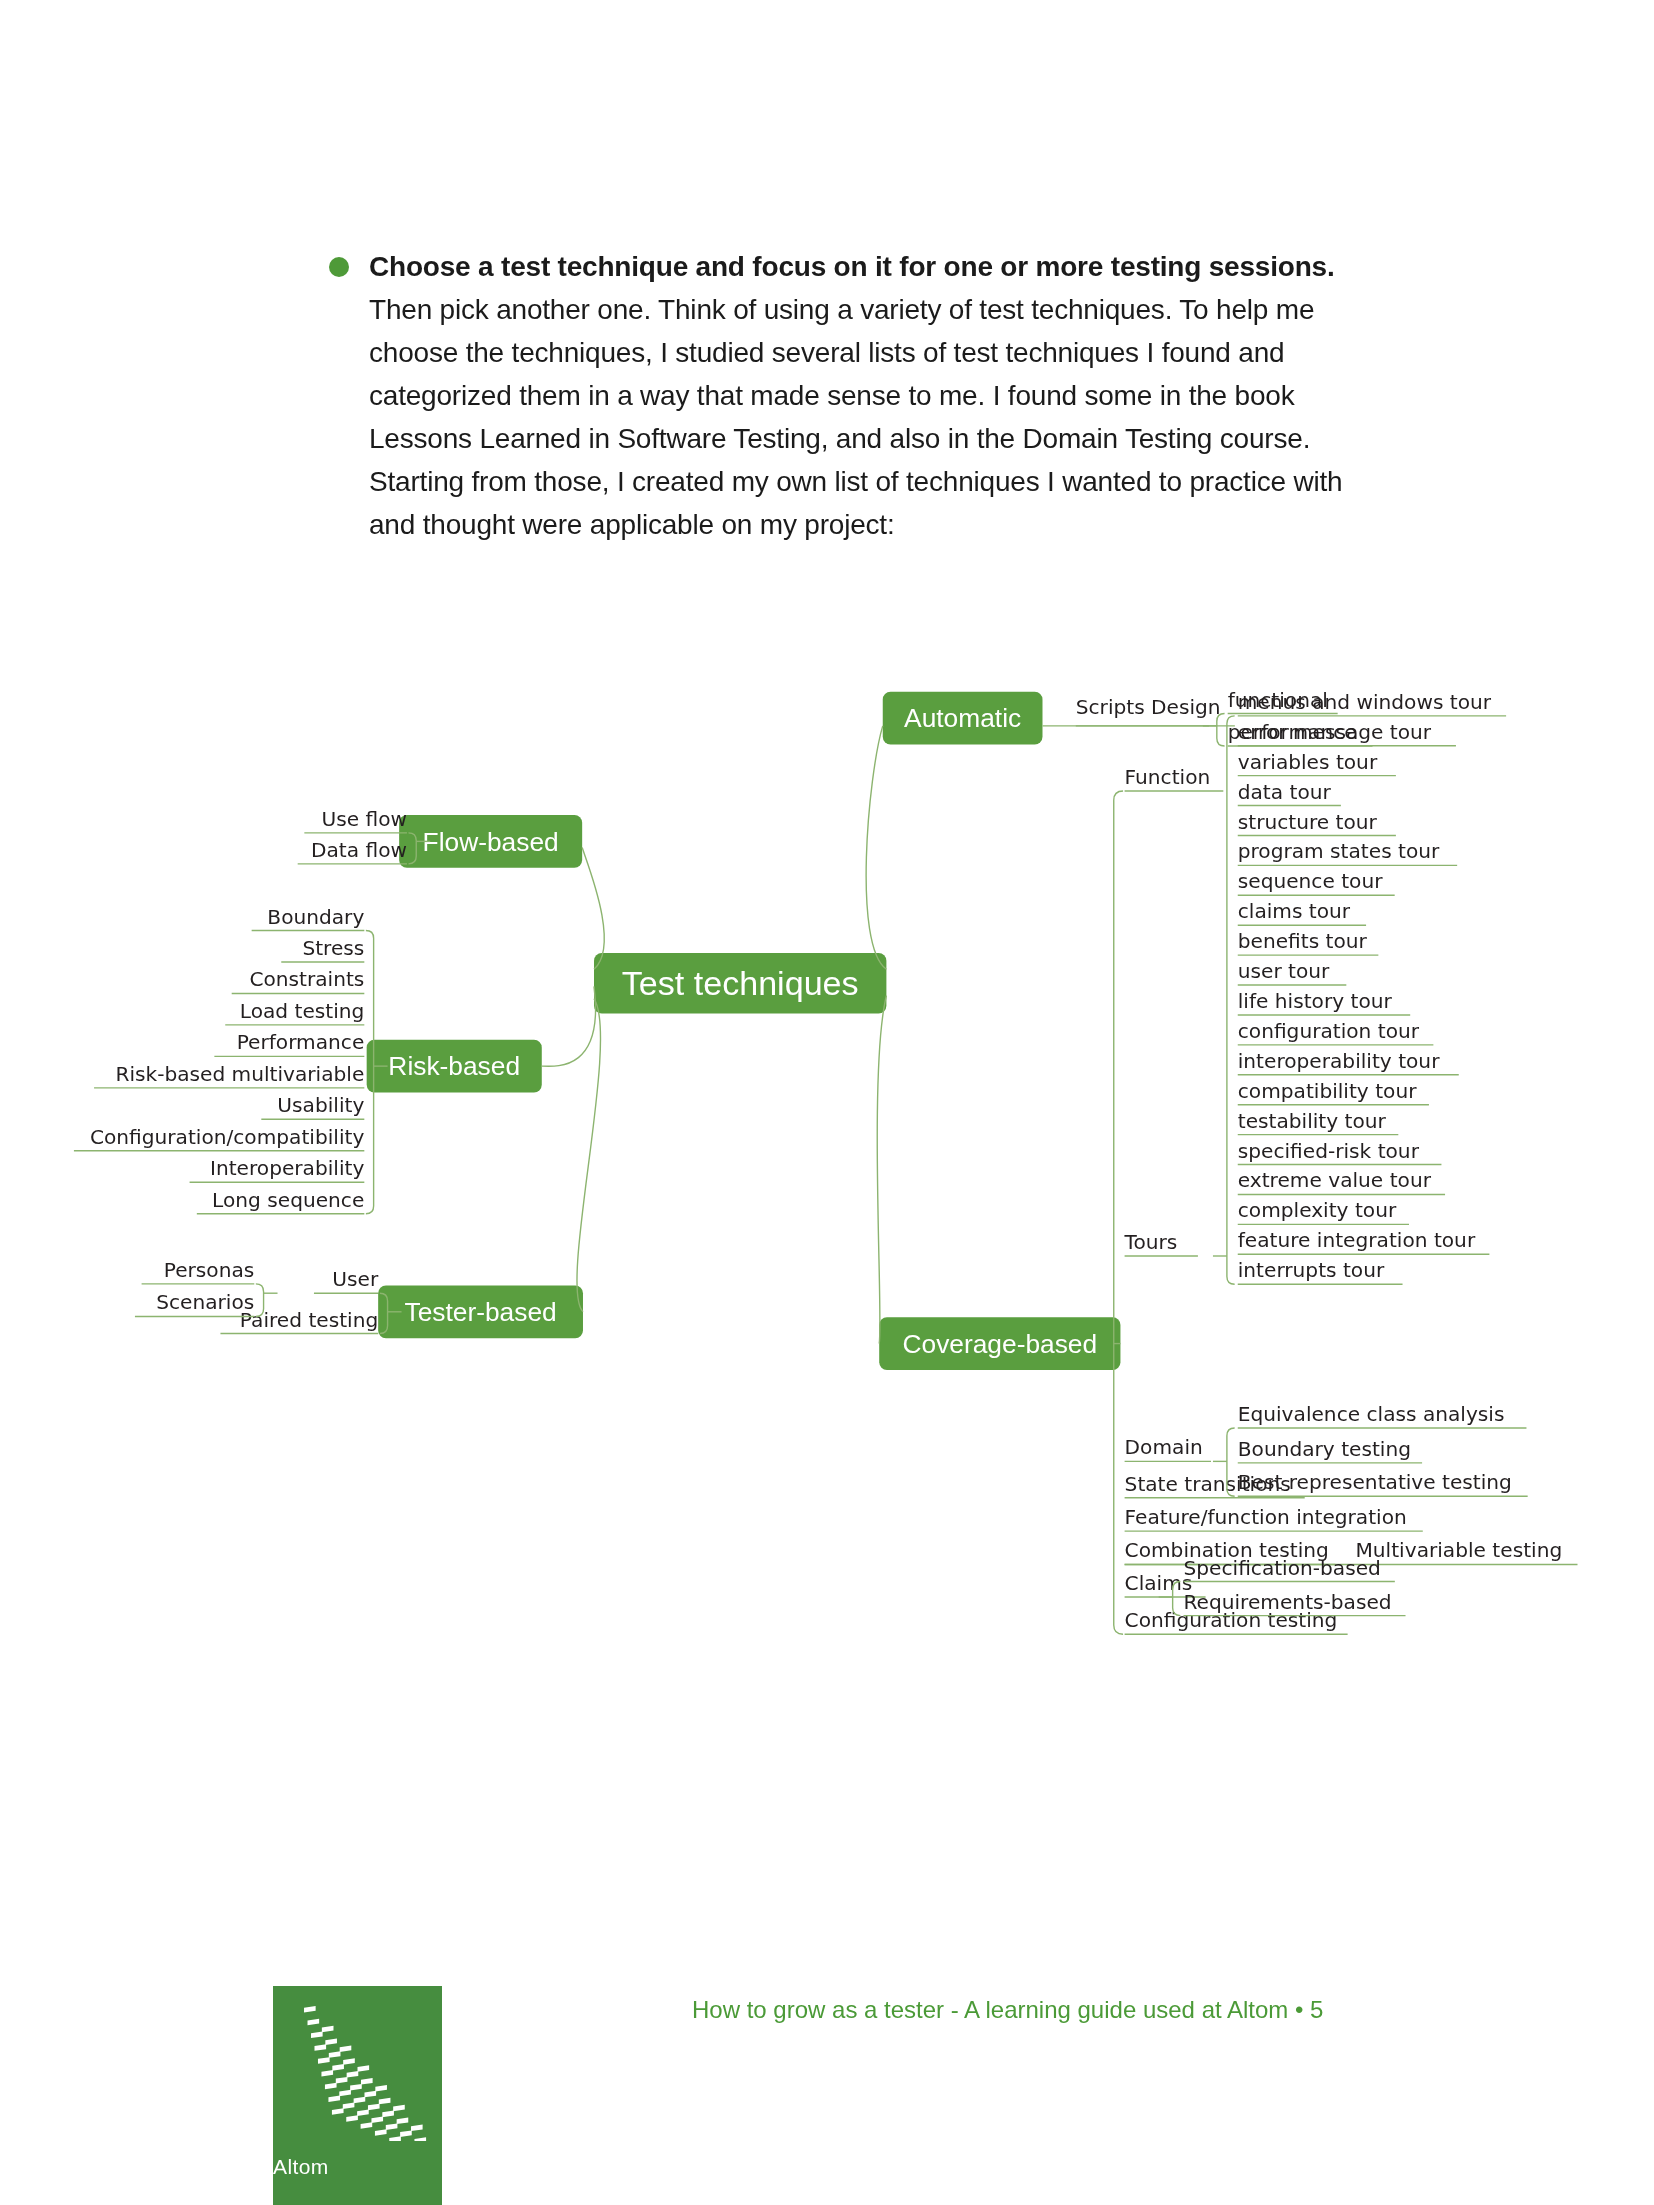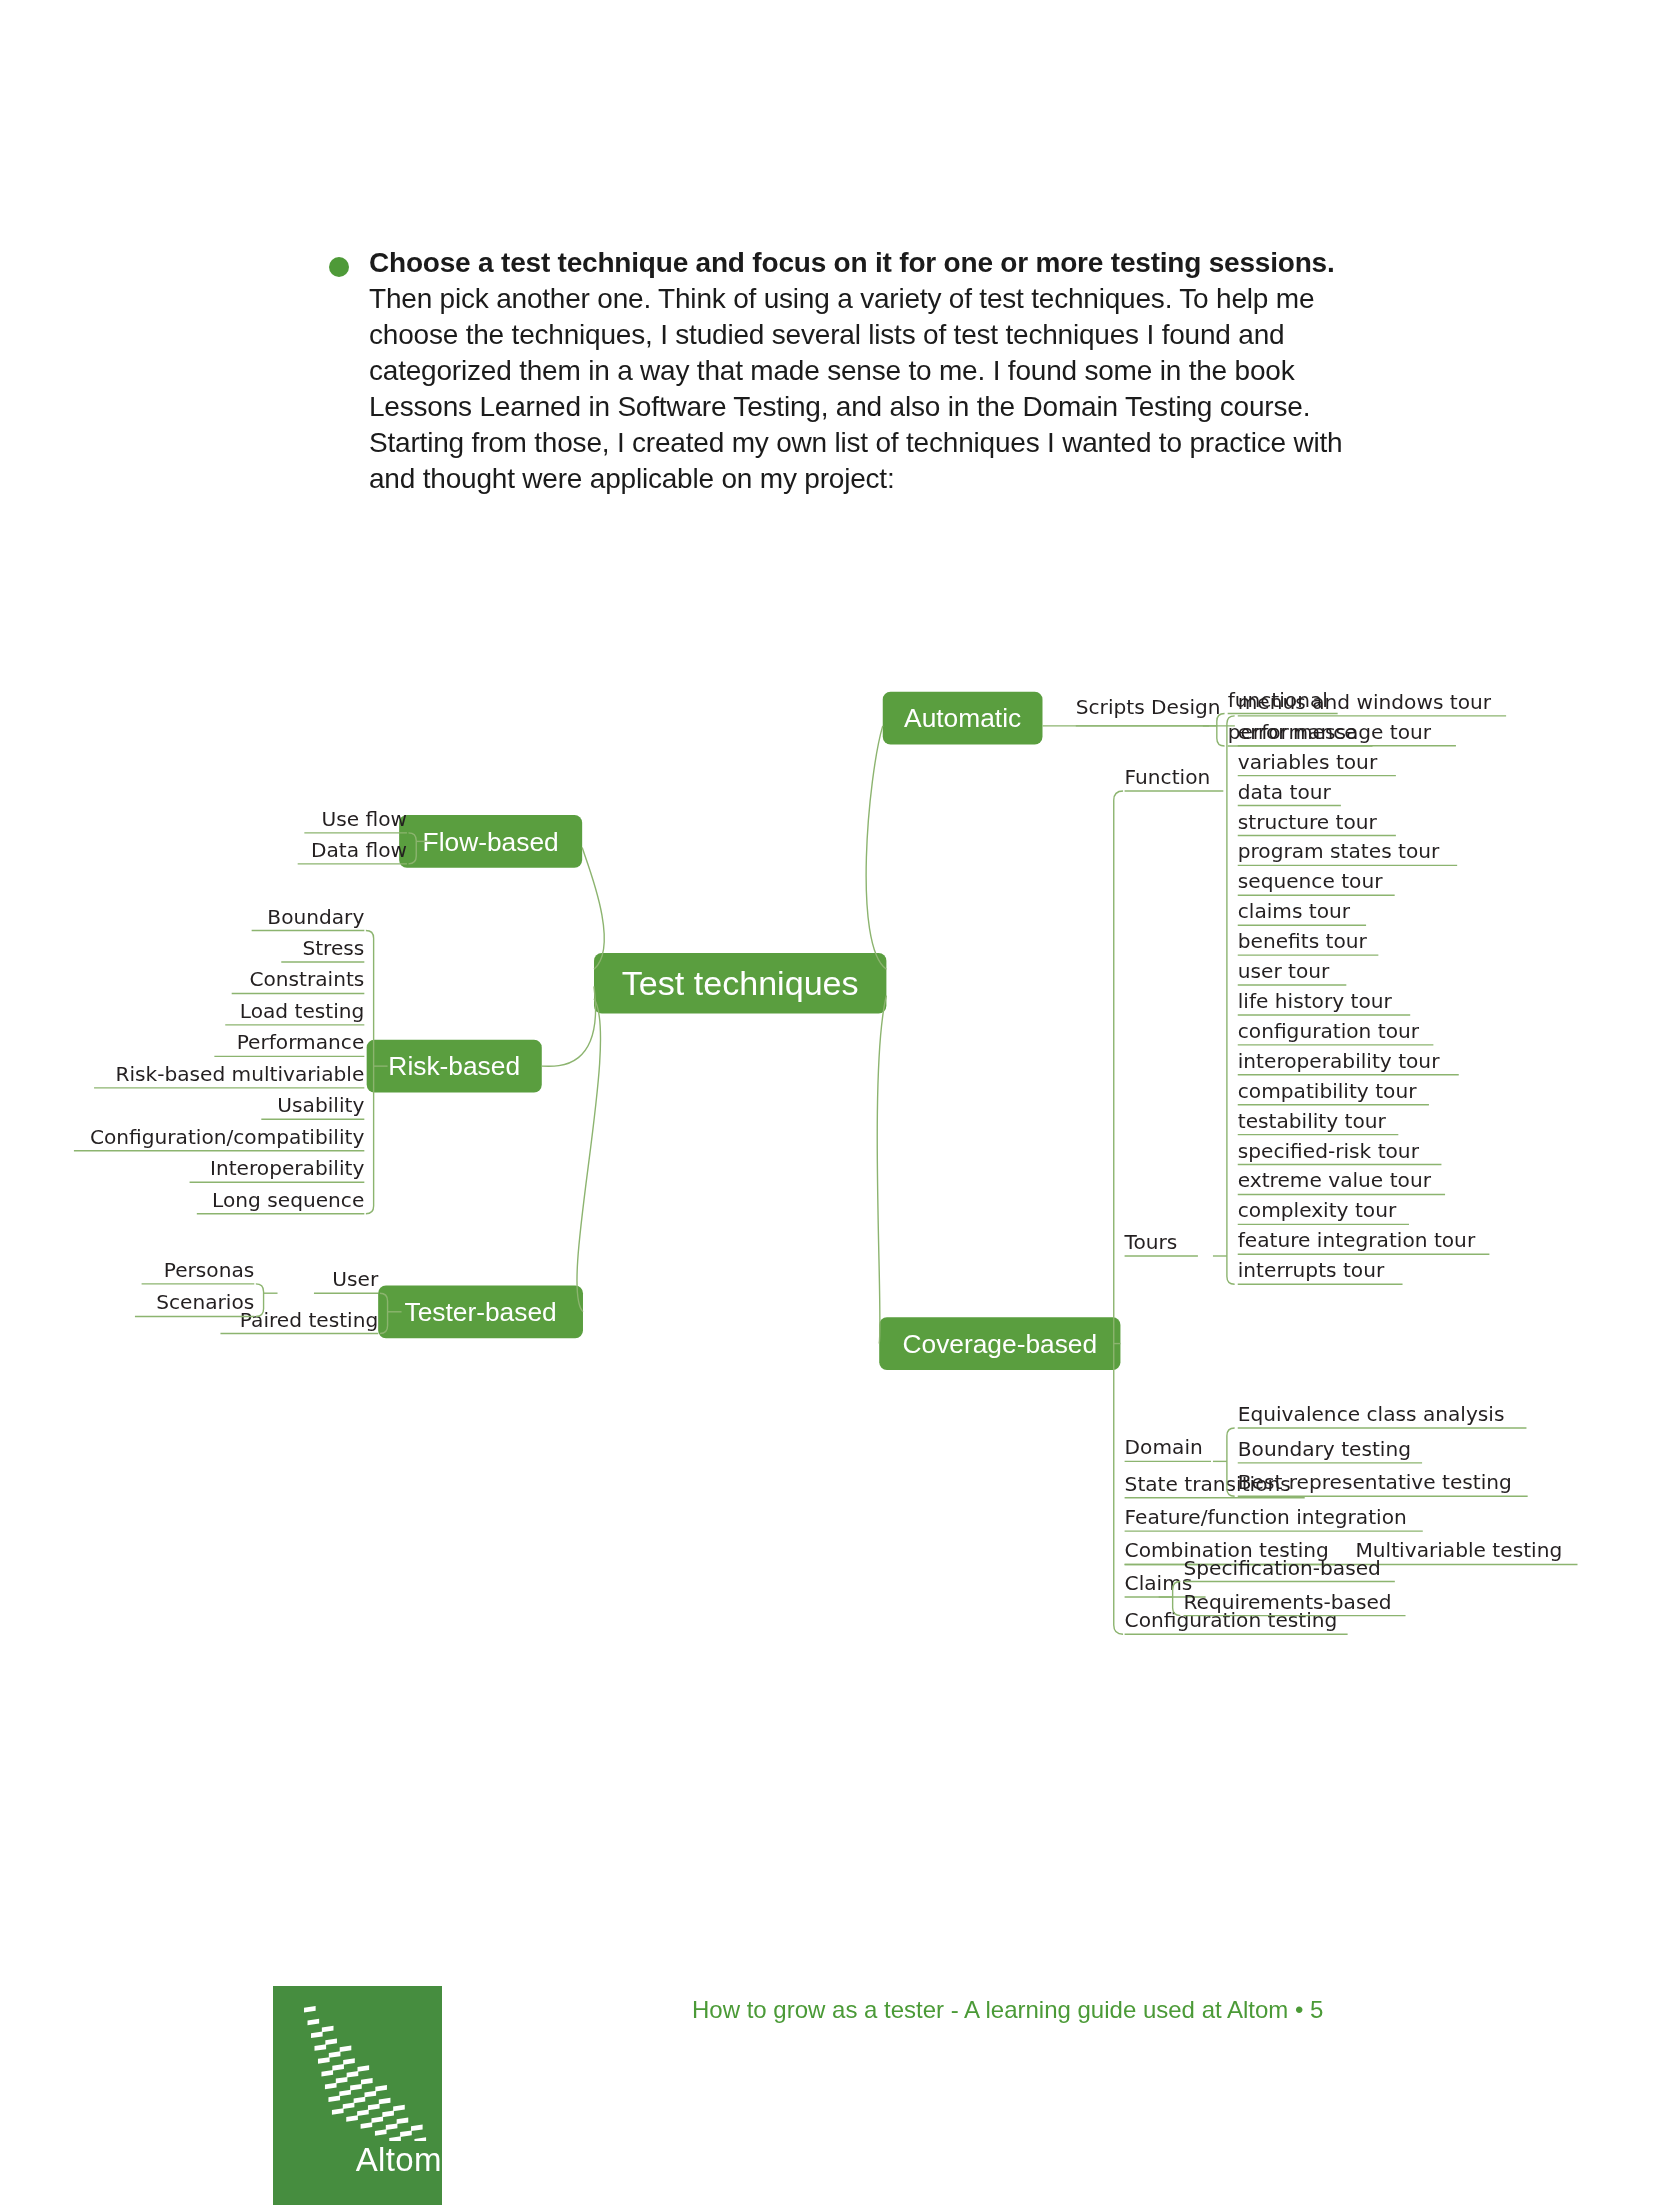--- a/index.html
+++ b/index.html
@@ -11,42 +11,42 @@
   #para-block{
     position:absolute; left:329px; top:245px; width:1023px;
   }
   #para-row{display:flex; align-items:flex-start;}
   #bullet{
     width:20px;height:20px;border-radius:50%;
     background:#4e9a38; flex:0 0 20px; margin-top:12.4px; margin-right:20px;
   }
   #para-text{
     font-family:"Liberation Sans", sans-serif;
-    font-size:28px; line-height:36px; color:#1b1b1b;
+    font-size:28px; line-height:43px; color:#1b1b1b;
     letter-spacing:-0.2px;
   }
   #para-text b{font-weight:700;}
   
   #mindmap{position:absolute; left:0; top:636px; width:1654px; height:1147px;}
   #mindmap svg{display:block;}
   .mm-label{font-family:"DejaVu Sans", sans-serif; fill:#231f20;}
   .mm-node-text{font-family:"Liberation Sans", sans-serif; fill:#ffffff;}
   
   #footer-text{
     position:absolute; left:692px; top:1996px;
     font-family:Liberation Sans, sans-serif;
     font-size:24px; color:#4b9a37; white-space:nowrap;
   }
   #logo{
     position:absolute; left:273px; top:1986px; width:169px; height:219px;
     background:#468d3f; overflow:hidden;
   }
   #logo-word{
-    position:absolute; left:0; right:0; bottom:26px; text-align:right;
-    font-family:"Liberation Sans", sans-serif; font-size:33px; color:#ffffff;
+    position:absolute; left:0; right:0; bottom:26px; text-align:left;
+    font-family:"Liberation Sans", sans-serif; font-size:21px; color:#ffffff;
     letter-spacing:0.4px;
   }
   #logo-fan{position:absolute; left:0; top:0; width:169px; height:155px;}
 </style>
 </head>
 <body>
 
 <div id="para-block">
   <div id="para-row">
     <div id="bullet"></div>

